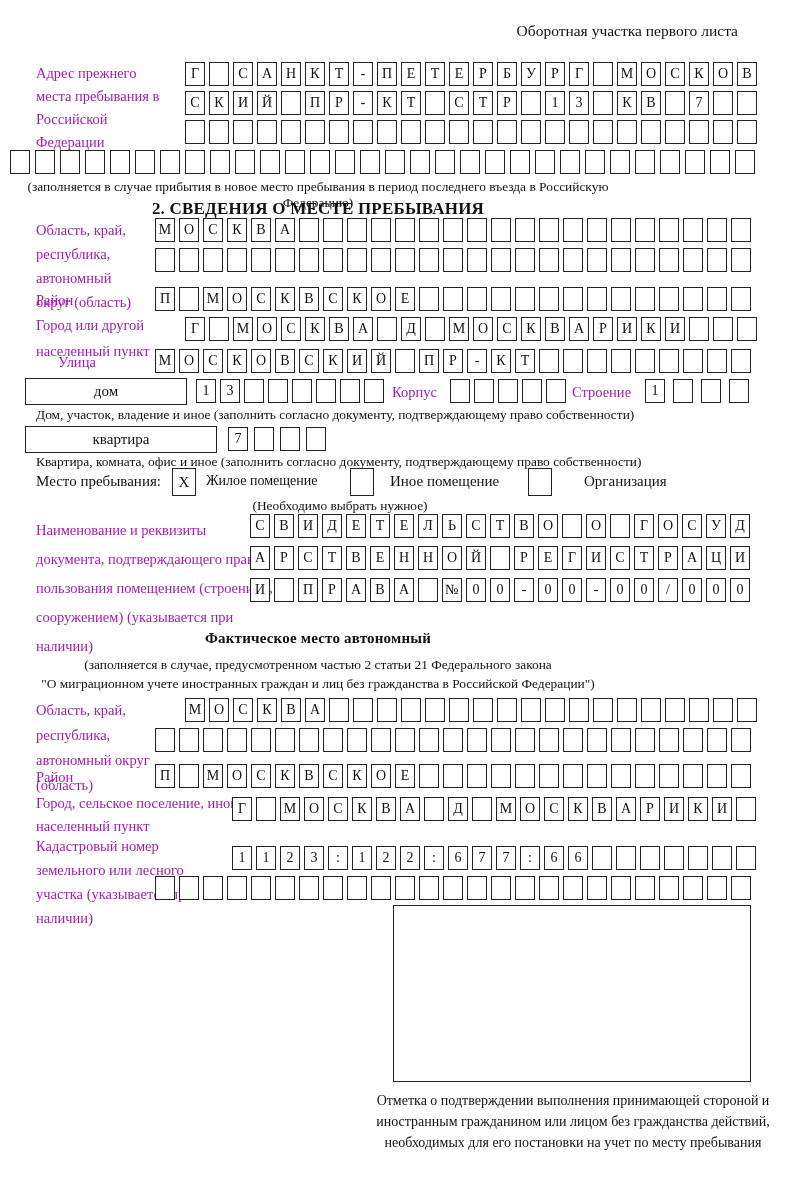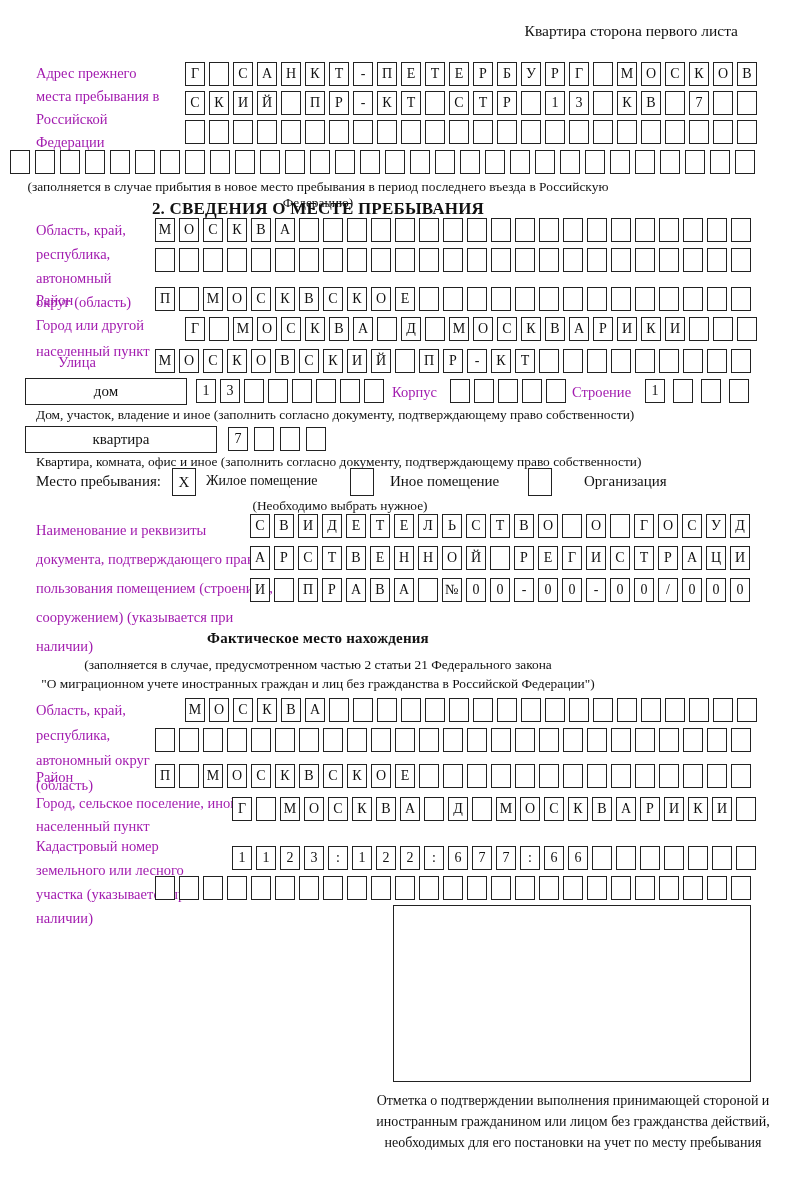--- a/index.html
+++ b/index.html
@@ -19,21 +19,21 @@
   .bigbox{position:absolute;border:1.6px solid #222;box-sizing:border-box;background:#fff;
           display:flex;align-items:center;justify-content:center;font-size:15px;}
   .chk{position:absolute;width:24px;height:28px;border:1.6px solid #222;box-sizing:border-box;
        display:flex;align-items:center;justify-content:center;font-size:15px;}
   .ctr{left:0;width:636px;text-align:center;}
   .stamp{position:absolute;border:1.8px solid #222;background:#fff;box-sizing:border-box;}
 </style>
 </head>
 <body>
 
-<div class="abs" style="top:22px;right:62px;font-size:15.5px;">Квартира сторона первого листа</div>
+<div class="abs" style="top:22px;right:62px;font-size:15.5px;">Оборотная участка первого листа</div>
 
 <div class="abs lbl" style="left:36px;top:62px;width:136px;">Адрес прежнего места пребывания в Российской Федерации</div>
 <div class="cells" style="left:185px;top:62px">
     <div class="cell">Г</div>
     <div class="cell"></div>
     <div class="cell">С</div>
     <div class="cell">А</div>
     <div class="cell">Н</div>
     <div class="cell">К</div>
     <div class="cell">Т</div>
@@ -395,21 +395,21 @@
     <div class="cell">0</div>
     <div class="cell">-</div>
     <div class="cell">0</div>
     <div class="cell">0</div>
     <div class="cell">/</div>
     <div class="cell">0</div>
     <div class="cell">0</div>
     <div class="cell">0</div>
   </div>
 
-<div class="abs ttl ctr" style="top:630px;font-size:15px;">Фактическое место нахождения</div>
+<div class="abs ttl ctr" style="top:630px;font-size:15px;">Фактическое место автономный</div>
 <div class="abs note ctr" style="top:657px;">(заполняется в случае, предусмотренном частью 2 статьи 21 Федерального закона</div>
 <div class="abs note ctr" style="top:676px;">"О миграционном учете иностранных граждан и лиц без гражданства в Российской Федерации")</div>
 
 <div class="abs lbl" style="left:36px;top:698px;width:140px;line-height:25px;">Область, край, республика, автономный округ (область)</div>
 <div class="cells" style="left:185px;top:698px">
     <div class="cell">М</div>
     <div class="cell">О</div>
     <div class="cell">С</div>
     <div class="cell">К</div>
     <div class="cell">В</div>

